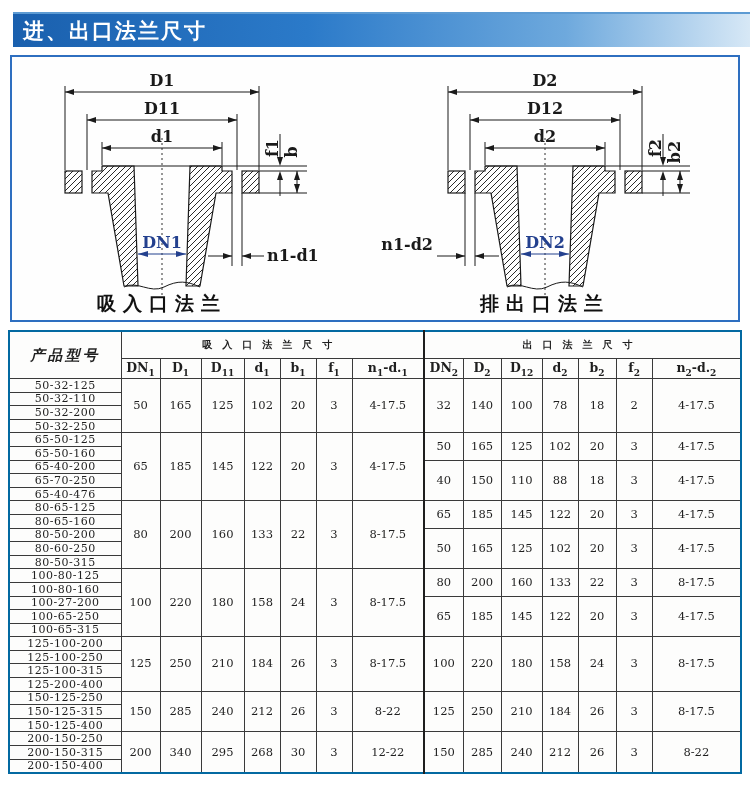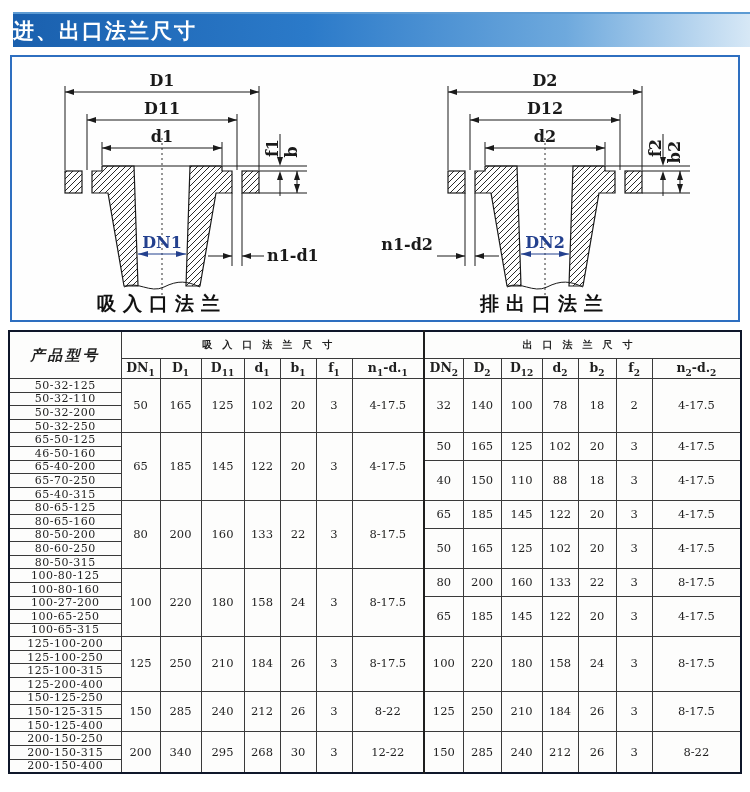--- a/index.html
+++ b/index.html
@@ -9,41 +9,41 @@
   }
   
   .banner{
     position:absolute;left:13px;top:12px;right:0;height:33px;
     background:linear-gradient(90deg,#1a60ae 0%,#2b7ac9 40%,#6ea9dd 75%,#d7e8f6 100%);
     border-top:2px solid #5d9bd3;
     display:flex;align-items:center;
   }
   .banner-title{
     color:#ffffff;font-weight:bold;font-size:21px;letter-spacing:2px;
-    font-family:"Liberation Sans",sans-serif;text-align:right;
+    padding-left:10px;font-family:"Liberation Sans",sans-serif;text-align:right;
   }
   
   .diagram-box{
     position:absolute;left:10px;top:55px;width:726px;height:263px;
     border:2px solid #2e6fc0;background:#fefefe;display:flex;
   }
   .diagram-box svg{width:50%;height:100%;}
   .dimlabel{font-family:"DejaVu Serif","Liberation Serif",serif;font-weight:bold;font-size:16px;fill:#1a1a1a;}
   .dimlabel.navy{fill:#23408e;}
   .caption{font-family:"DejaVu Serif","Liberation Serif",serif;font-weight:bold;font-size:19px;fill:#111;letter-spacing:7px;}
   
   .flange-table{
     position:absolute;left:8px;top:330px;width:734px;
     border-collapse:collapse;table-layout:fixed;background:#fdfdfc;
   }
   .flange-table th,.flange-table td{
     border:1px solid #3a3a3a;padding:0;text-align:center;vertical-align:middle;
     color:#1f1f1f;overflow:hidden;white-space:nowrap;
   }
-  .flange-table{border:2px solid #0f172a;}
+  .flange-table{border:2px solid #0369a1;}
   th.model-head{
     font-family:"DejaVu Serif","Liberation Serif",serif;font-style:italic;font-weight:bold;
     font-size:14.5px;letter-spacing:3px;height:46px;
   }
   th.group-head{
     font-family:"DejaVu Serif","Liberation Serif",serif;font-weight:bold;
     font-size:10px;letter-spacing:10px;height:26px;margin-left:36px;
   }
   th.sub-head{
     font-family:"DejaVu Serif","Liberation Serif",serif;font-weight:bold;
@@ -288,37 +288,37 @@
         <td class="dim-cell" rowspan="5">4-17.5</td>
         <td class="dim-cell divL" rowspan="2">50</td>
         <td class="dim-cell" rowspan="2">165</td>
         <td class="dim-cell" rowspan="2">125</td>
         <td class="dim-cell" rowspan="2">102</td>
         <td class="dim-cell" rowspan="2">20</td>
         <td class="dim-cell" rowspan="2">3</td>
         <td class="dim-cell" rowspan="2">4-17.5</td>
       </tr>
       <tr>
-        <td class="model-cell">46-50-160</td>
+        <td class="model-cell">65-50-160</td>
       </tr>
       <tr>
         <td class="model-cell">65-40-200</td>
         <td class="dim-cell divL" rowspan="3">40</td>
         <td class="dim-cell" rowspan="3">150</td>
         <td class="dim-cell" rowspan="3">110</td>
         <td class="dim-cell" rowspan="3">88</td>
         <td class="dim-cell" rowspan="3">18</td>
         <td class="dim-cell" rowspan="3">3</td>
         <td class="dim-cell" rowspan="3">4-17.5</td>
       </tr>
       <tr>
         <td class="model-cell">65-70-250</td>
       </tr>
       <tr>
-        <td class="model-cell">65-40-315</td>
+        <td class="model-cell">65-40-476</td>
       </tr>
       <tr>
         <td class="model-cell">80-65-125</td>
         <td class="dim-cell" rowspan="5">80</td>
         <td class="dim-cell" rowspan="5">200</td>
         <td class="dim-cell" rowspan="5">160</td>
         <td class="dim-cell" rowspan="5">133</td>
         <td class="dim-cell" rowspan="5">22</td>
         <td class="dim-cell" rowspan="5">3</td>
         <td class="dim-cell" rowspan="5">8-17.5</td>

